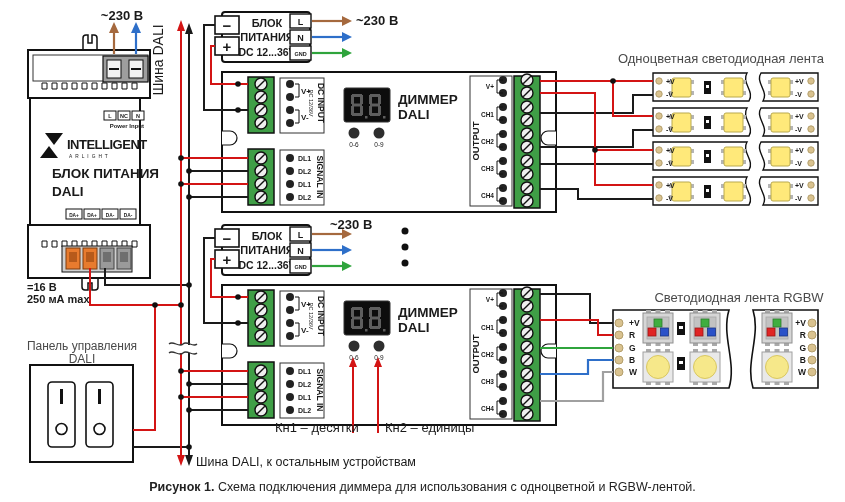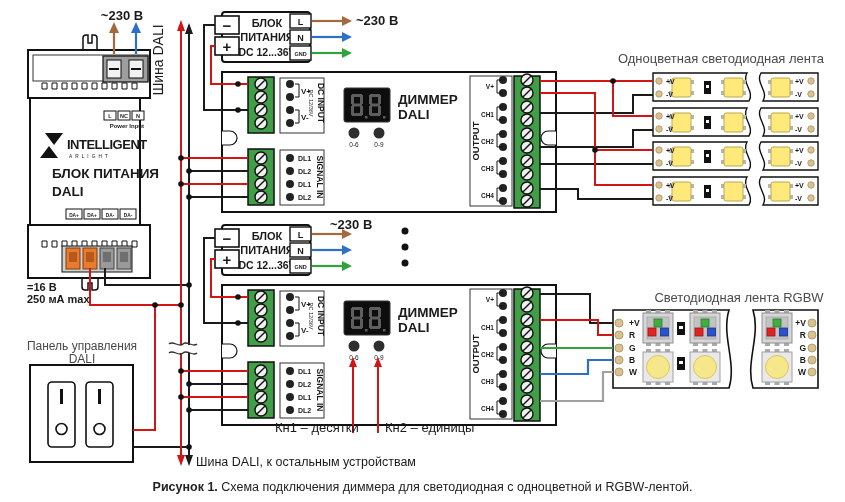--- a/index.html
+++ b/index.html
@@ -529,15 +529,15 @@
   <path d="M169,353 c4,-4 10,4 14,0 c4,-4 10,4 14,0" fill="none" stroke="#333" stroke-width="1.3"></path>
 </g>
 
 <text x="275" y="432" font-size="13" fill="#3d3d3d">Кн1 – десятки</text>
 <text x="385" y="432" font-size="13" fill="#3d3d3d">Кн2 – единицы</text>
 <text x="196" y="466" font-size="12.5" fill="#3d3d3d">Шина DALI, к остальным устройствам</text>
 </svg>
 
 <div id="caption">
   <span class="pre">Рисунок 1.</span>
-  <span>Схема подключения диммера для светодиодная с одноцветной и RGBW-лентой.</span>
+  <span>Схема подключения диммера для использования с одноцветной и RGBW-лентой.</span>
 </div>
 </div>
 
 </body></html>

